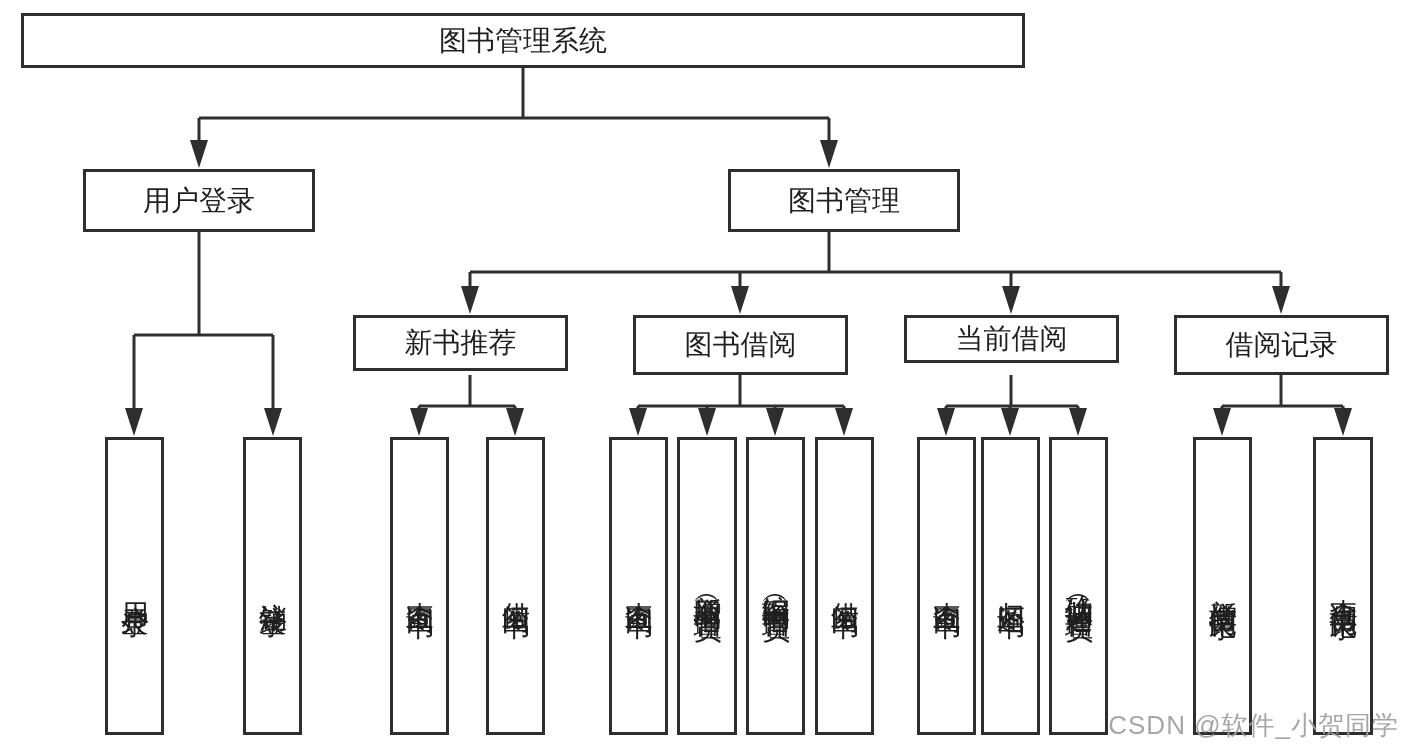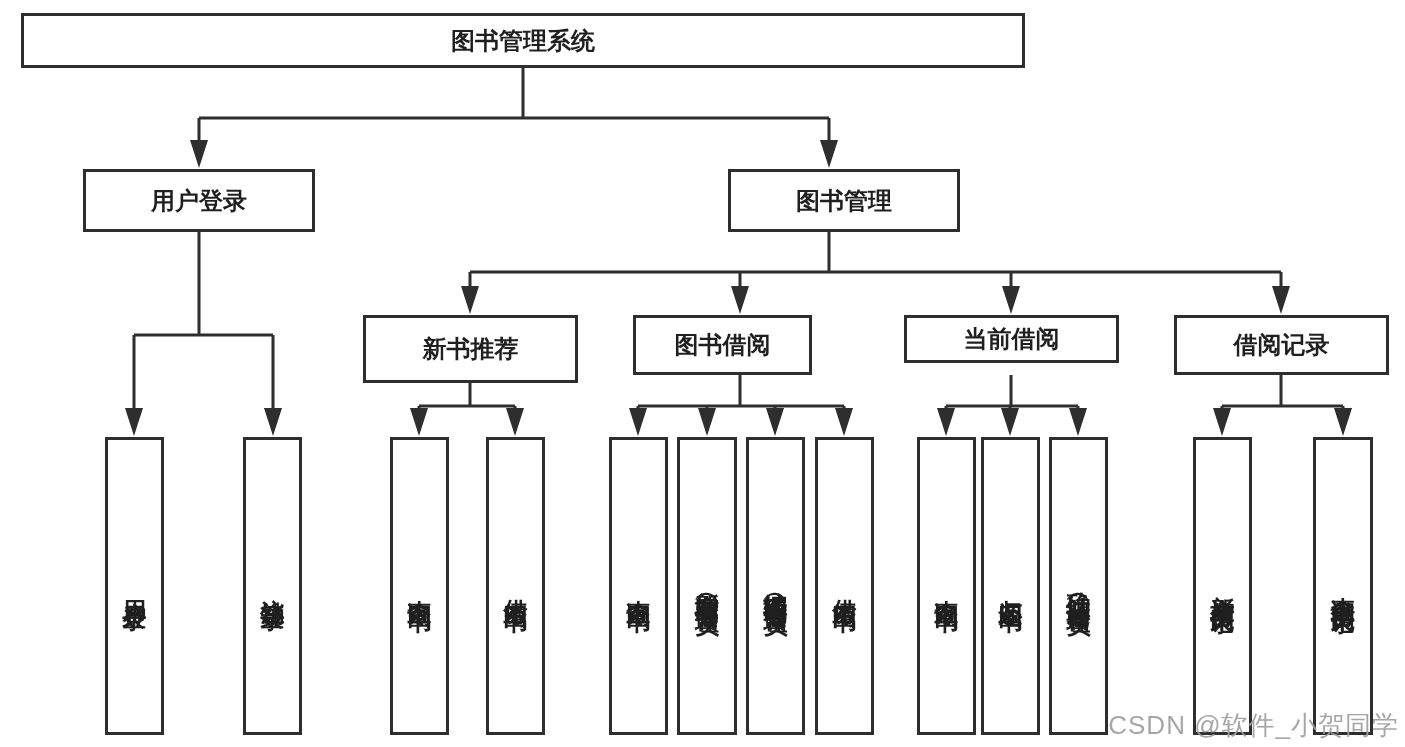--- a/index.html
+++ b/index.html
@@ -21,21 +21,21 @@
   .node {
     position: absolute;
     background: #ffffff;
     border: 3px solid #2e2e2e;
     display: flex;
     align-items: center;
     justify-content: center;
     z-index: 2;
     color: #1f1f1f;
   }
-  .node span { font-size: 24px; white-space: nowrap; font-weight: bold; }
+  .node span { font-size: 28px; white-space: nowrap; }
   .vbox span {
     writing-mode: vertical-rl;
     text-orientation: mixed;
     letter-spacing: 3px;
     white-space: normal;
     line-height: 1;
   }
   .watermark {
     position: absolute;
     right: 6px;
@@ -89,24 +89,24 @@
     <span>图书管理系统</span>
   </div>
 
   <div class="node hbox" style="left:83px; top:169px; width:232px; height:63px;">
     <span>用户登录</span>
   </div>
   <div class="node hbox" style="left:728px; top:169px; width:232px; height:63px;">
     <span>图书管理</span>
   </div>
 
-  <div class="node hbox" style="left:363px; top:315px; width:215px; height:68px;">
+  <div class="node hbox" style="left:353px; top:315px; width:215px; height:56px;">
     <span>新书推荐</span>
   </div>
-  <div class="node hbox" style="left:633px; top:315px; width:179px; height:60px;">
+  <div class="node hbox" style="left:633px; top:315px; width:215px; height:60px;">
     <span>图书借阅</span>
   </div>
   <div class="node hbox" style="left:904px; top:315px; width:215px; height:48px;">
     <span>当前借阅</span>
   </div>
   <div class="node hbox" style="left:1174px; top:315px; width:215px; height:60px;">
     <span>借阅记录</span>
   </div>
 
   <div class="node vbox" style="left:105px; top:437px; width:59px; height:298px;">

